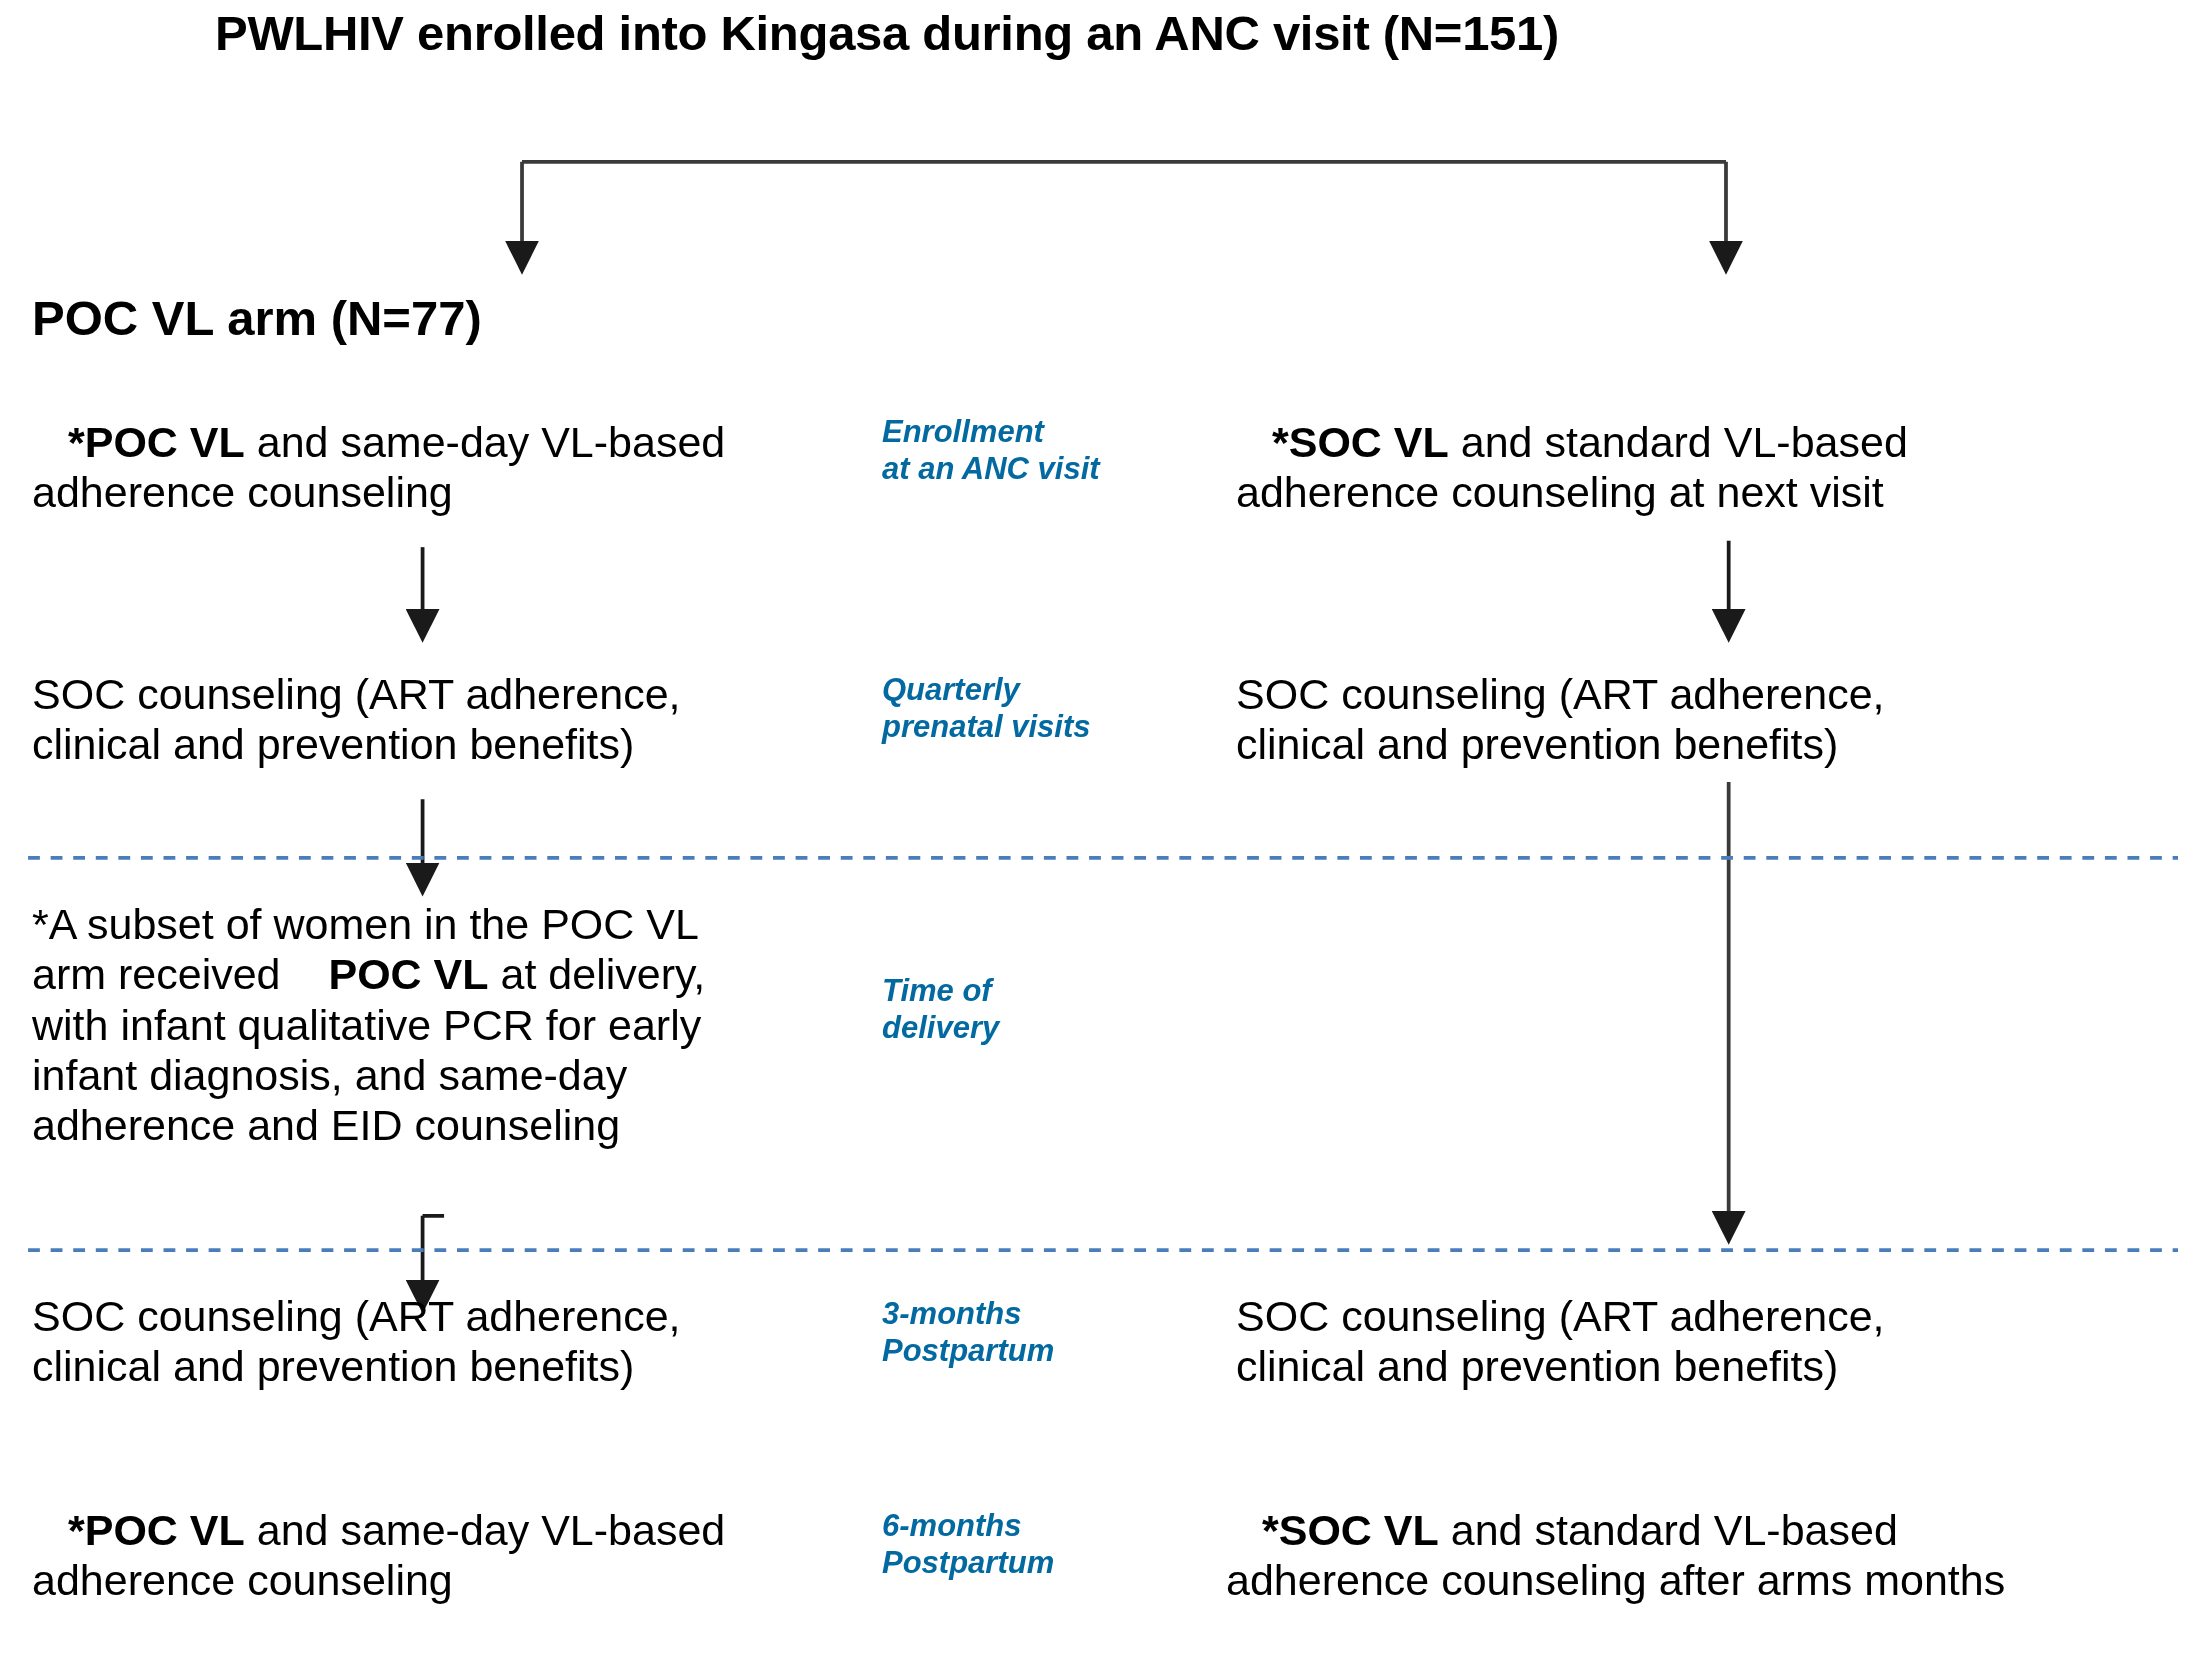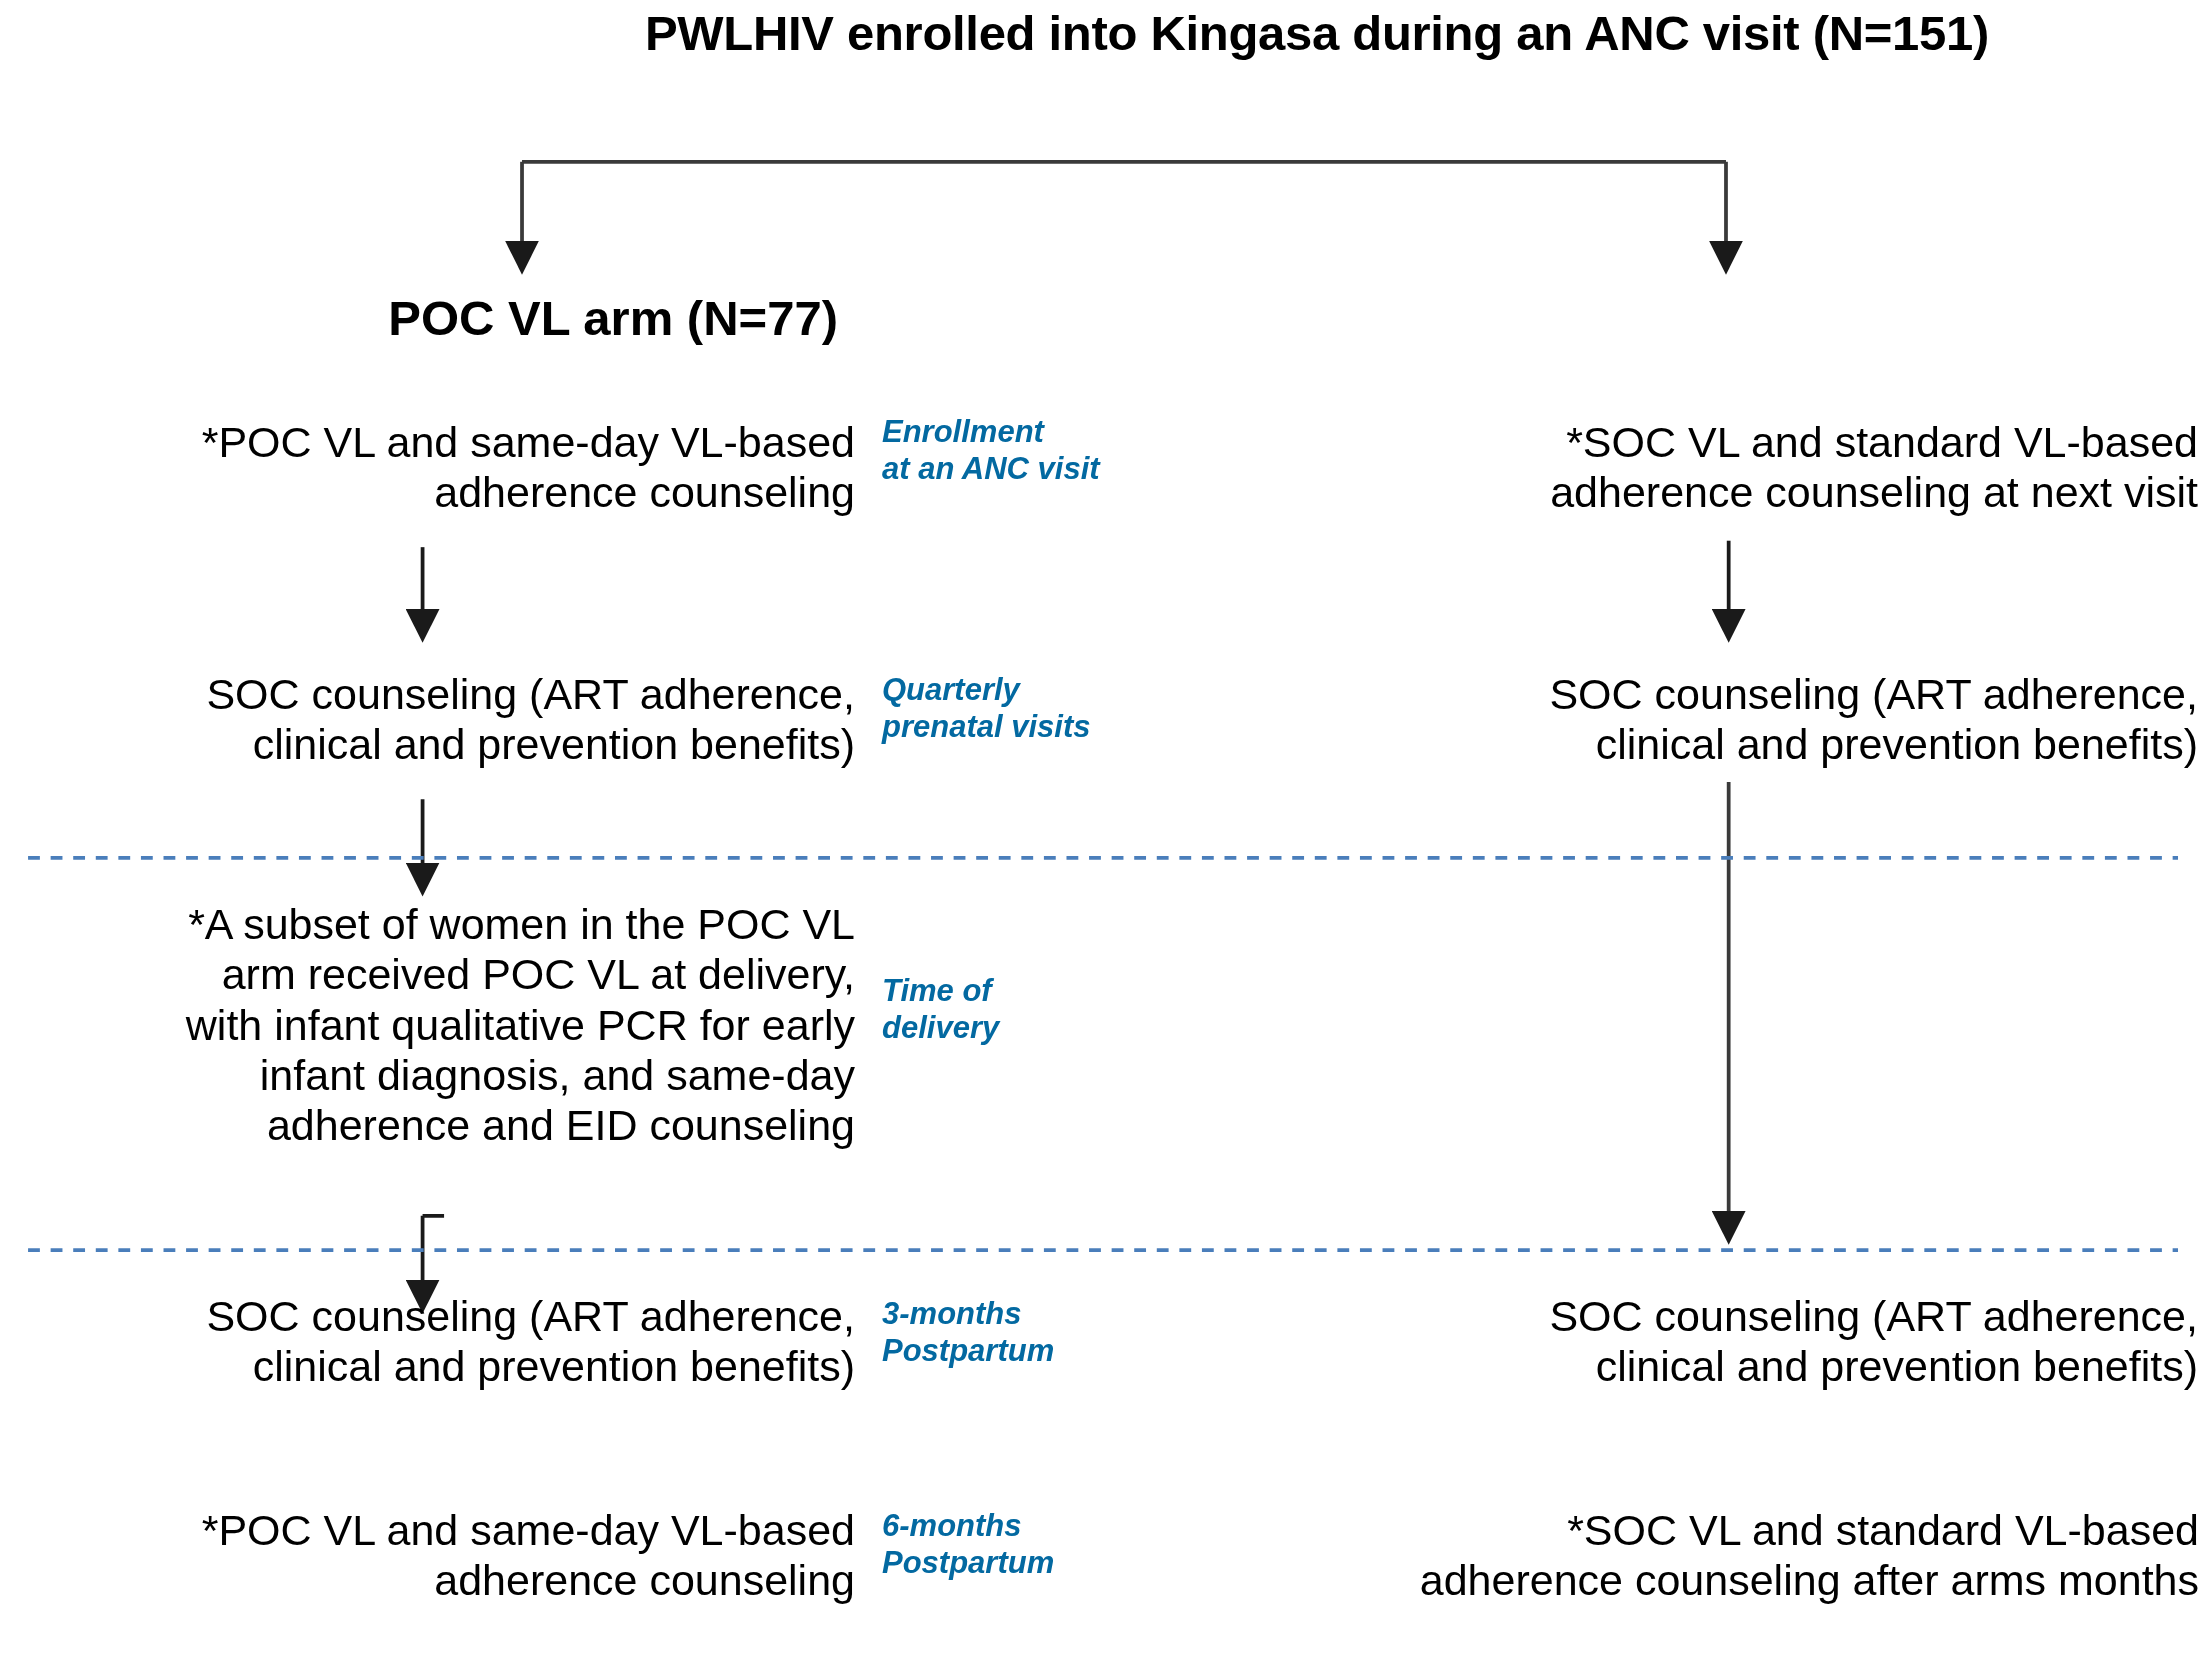--- a/index.html
+++ b/index.html
@@ -13,21 +13,21 @@
     height: 1656px;
     background: #ffffff;
     font-family: "Liberation Sans", sans-serif;
     color: #000000;
     overflow: hidden;
   }
 
   
   .txt {
     position: absolute;
-    text-align: right;
+    text-align: left;
     line-height: 1.17;
     white-space: pre-line;
     color: #000000;
   }
   .title {
     font-size: 49px;
     font-weight: bold;
     letter-spacing: -0.3px;
   }
   .subtitle {
@@ -37,21 +37,21 @@
   .armhead {
     font-size: 49px;
     font-weight: bold;
     text-underline-offset: 7.5px;
     text-decoration-thickness: 4.8px;
   }
   .body {
     font-size: 43px;
     font-weight: normal;
   }
-  .body b { font-weight: normal; }
+  .body b { font-weight: bold; margin-left: 36px; }
 
   .timelabel {
     position: absolute;
     text-align: left;
     font-size: 31px;
     font-weight: bold;
     font-style: italic;
     color: #0369a1;
     line-height: 1.18;
     white-space: pre-line;

